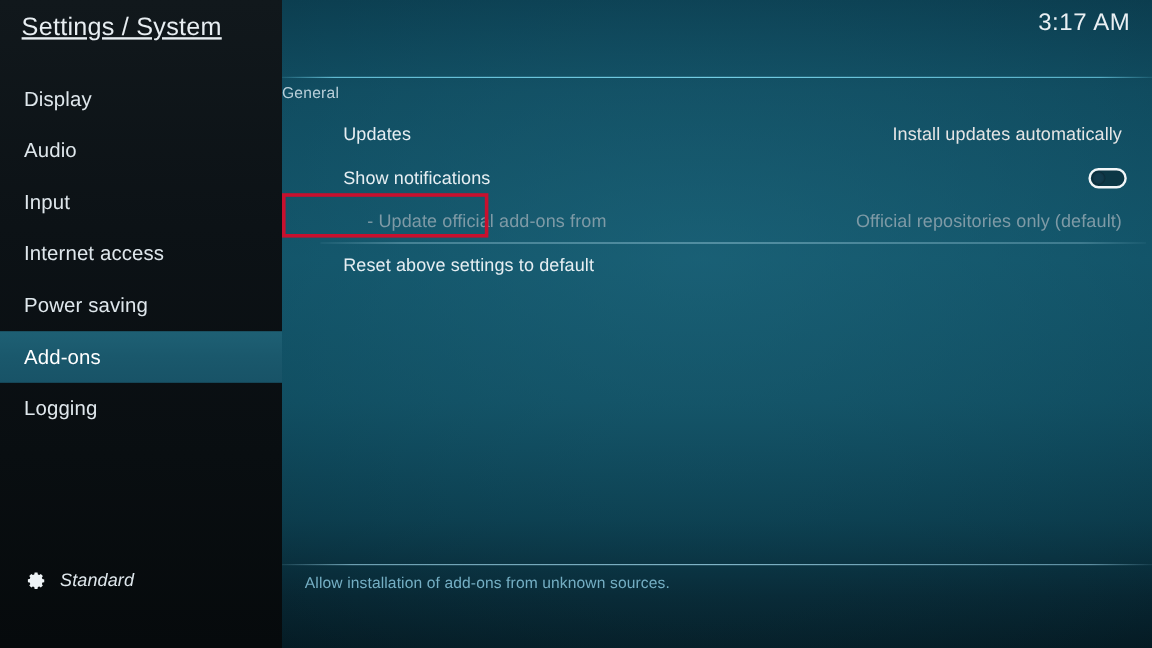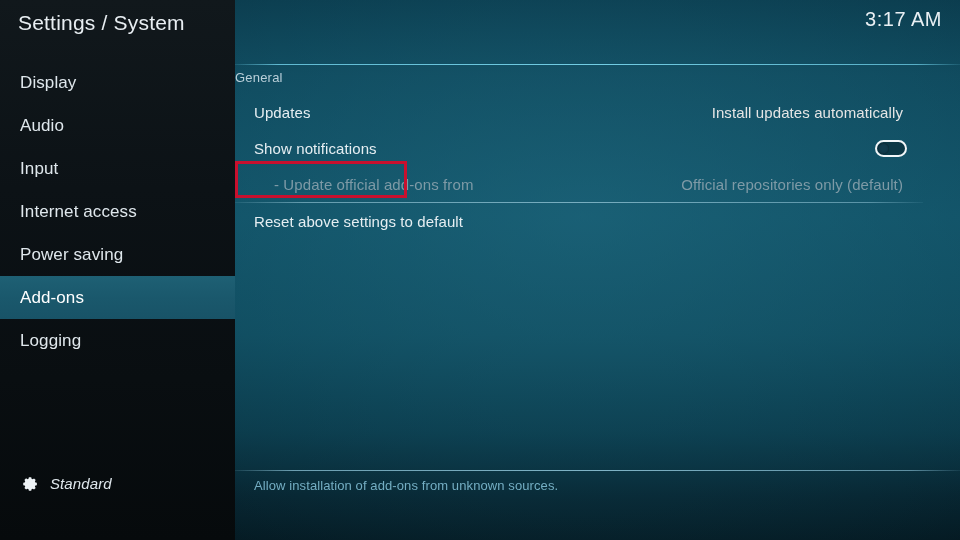--- a/index.html
+++ b/index.html
@@ -27,20 +27,21 @@
     z-index: 3;
   }
   #sidebar-title {
     position: absolute;
     left: 18px; top: 11px;
     font-size: 21px;
     color: #e8eef2;
     font-weight: 400;
     letter-spacing: 0.2px;
     white-space: nowrap;
+    text-decoration: underline;
   }
   #nav-list {
     position: absolute;
     left: 0; top: 61px;
     width: 235px;
   }
   .nav-item {
     position: relative;
     height: 43px;
     line-height: 43px;
@@ -133,20 +134,21 @@
     letter-spacing: 0.2px;
     z-index: 4;
   }
 
   
   #rows {
     position: absolute;
     left: 235px; top: 94px;
     width: 688px;
     z-index: 4;
+    padding-left: 32px;
   }
   .row {
     position: relative;
     height: 36px;
     box-sizing: border-box;
     display: flex;
     align-items: center;
     padding: 0 0 0 19px;
   }
   .row .label {

